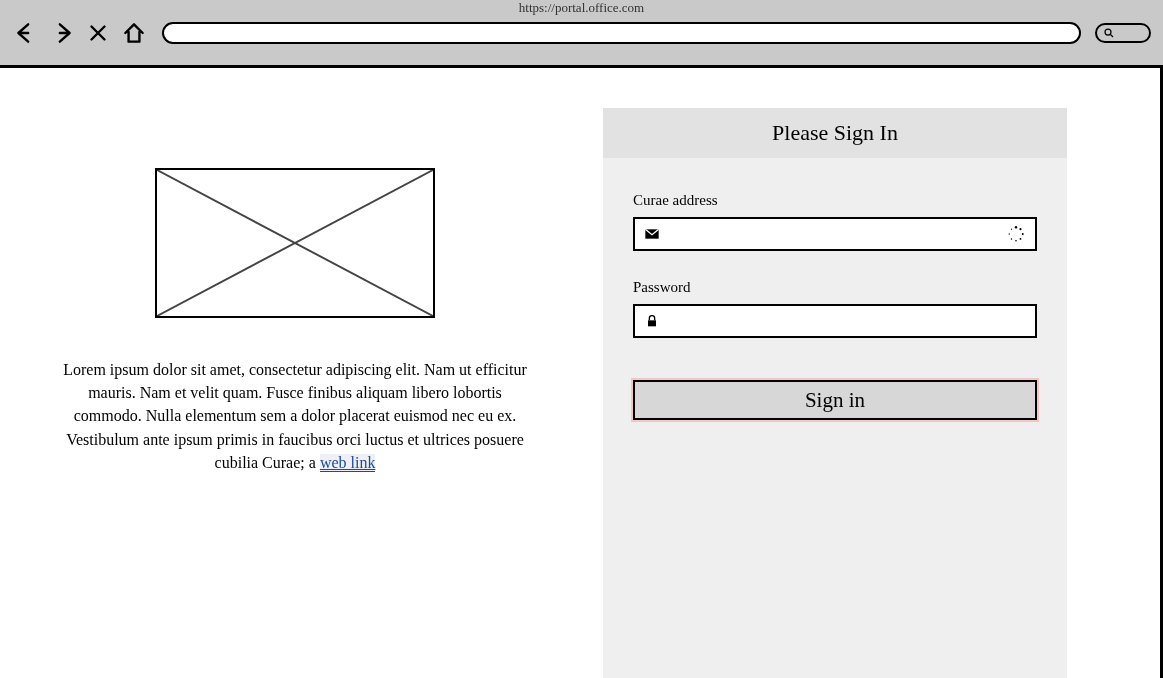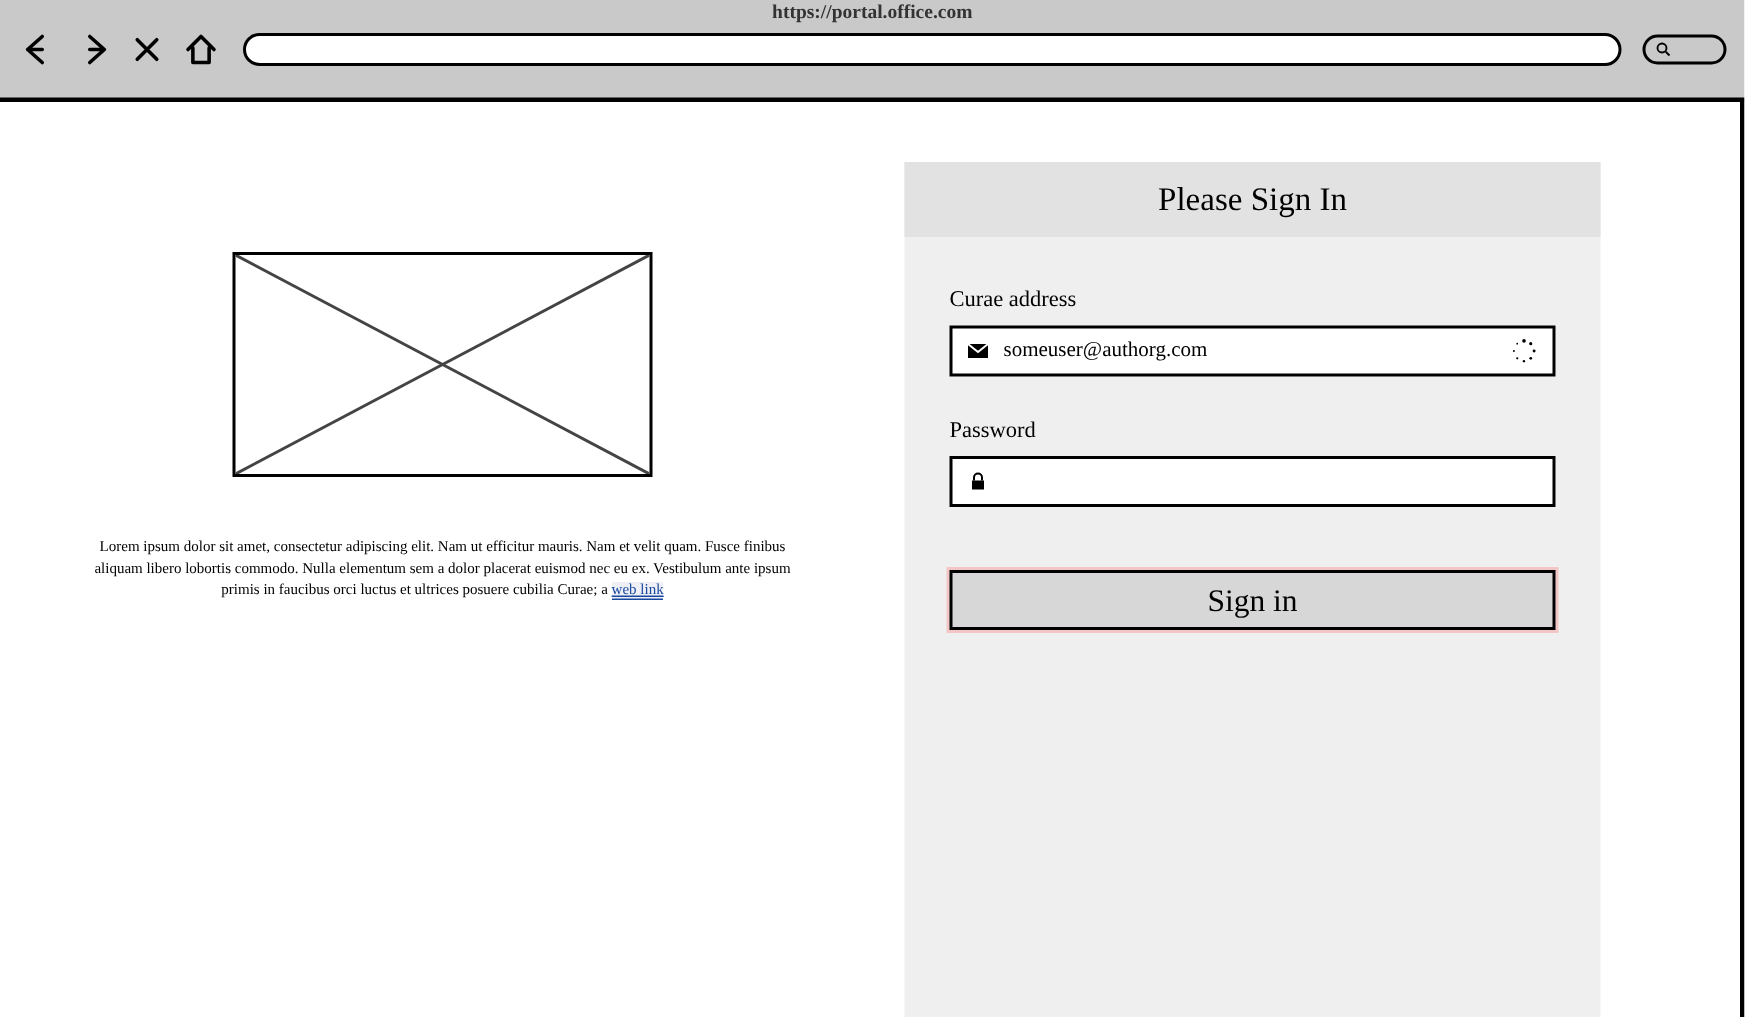--- a/index.html
+++ b/index.html
@@ -4,21 +4,21 @@
 <style>
   * { box-sizing: border-box; margin: 0; padding: 0; }
   html, body { width: 1163px; height: 678px; font-family: "Comic Sans MS", "Segoe Script", cursive, sans-serif; background:#fff; color:#000; }
   
   .chrome {
     width:100%; height:68px; background:#c9c9c9; border-bottom:3px solid #000;
     position:relative;
   }
   .chrome .url-label {
     position:absolute; left:50%; transform:translateX(-50%);
-    top:0; font-size:13px; color:#333; font-family: "Comic Sans MS", cursive; font-weight: bold;
+    top:0; font-size:13px; color:#333; font-family: "Comic Sans MS", cursive;
   }
   .chrome-row {
     display:flex; align-items:center; height:100%; padding:0 12px;
     gap:8px;
   }
   .nav-ico { width:28px; height:28px; display:flex; align-items:center; justify-content:center; }
   .nav-ico svg { width:26px; height:26px; stroke:#000; fill:none; stroke-width:2.2; }
   .addr {
     flex:1; height:22px; background:#fff; border:2.5px solid #000;
     border-radius:12px; margin:0 6px;
@@ -34,21 +34,21 @@
     width:100%; height:610px; border-right:3px solid #000;
     padding:40px 60px 0 60px;
     display:flex; gap:40px;
   }
   .left-col { width:470px; padding-top:60px; text-align:center; }
   .img-ph {
     width:280px; height:150px; margin:0 auto 40px auto;
     border:2px solid #000; position:relative; background:#fff;
   }
   .img-ph svg { position:absolute; inset:0; width:100%; height:100%; }
-  .lorem { font-size:10px; line-height:1.45; font-family: "Comic Sans MS", cursive; }
+  .lorem { font-size:16px; line-height:1.45; font-family: "Comic Sans MS", cursive; }
   .lorem .wl { color:#1a4aa0; border-bottom:1px solid #1a4aa0; background:#eef0f5; }
 
   .right-col { flex:1; display:flex; justify-content:center; }
   .panel {
     width:464px; background:#efefef; border-top:0; 
     display:flex; flex-direction:column;
   }
   .panel-head {
     background:#e2e2e2; height:50px; display:flex; align-items:center; justify-content:center;
     font-size:22px; font-family:"Comic Sans MS", cursive;
@@ -146,21 +146,20 @@
       <div class="panel-head">Please Sign In</div>
       <div class="panel-body">
         <div class="field-label">Curae address</div>
         <div class="field-wrap">
           <span class="ico">
             <svg viewBox="0 0 24 24">
                 <rect x="2" y="5" width="20" height="14" fill="#000"></rect>
                 <path d="M2 5 L12 13 L22 5" stroke="#fff" stroke-width="2" fill="none"></path>
               </svg>
           </span>
-          <input type="text" value="someuser@authorg.com" style="">
           <span class="spinner">
             <svg viewBox="0 0 24 24">
               <circle cx="12" cy="3" r="1.6" fill="#000"></circle>
               <circle cx="18" cy="5.5" r="1.4" fill="#000"></circle>
               <circle cx="21" cy="12" r="1.3" fill="#000"></circle>
               <circle cx="18" cy="18.5" r="1.2" fill="#000"></circle>
               <circle cx="12" cy="21" r="1.1" fill="#000"></circle>
               <circle cx="6" cy="18.5" r="1.0" fill="#000"></circle>
               <circle cx="3" cy="12" r="0.9" fill="#000"></circle>
               <circle cx="6" cy="5.5" r="0.8" fill="#000"></circle>

